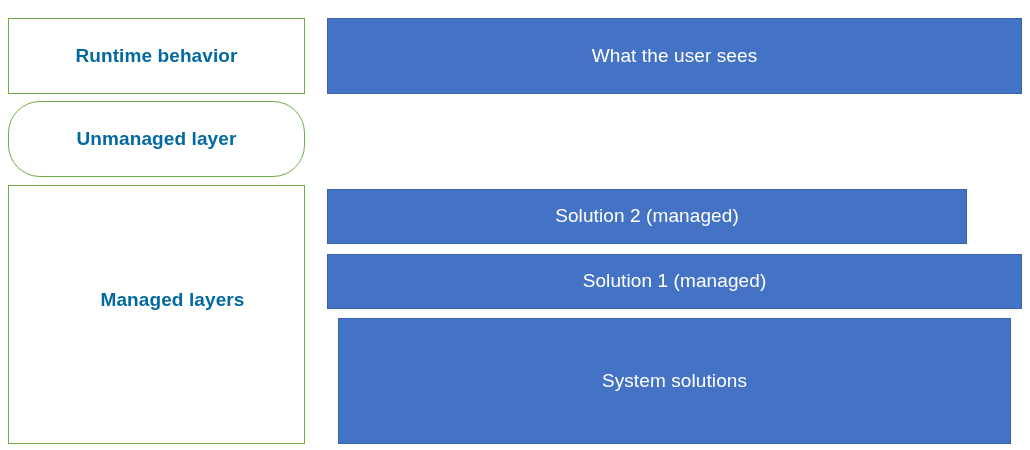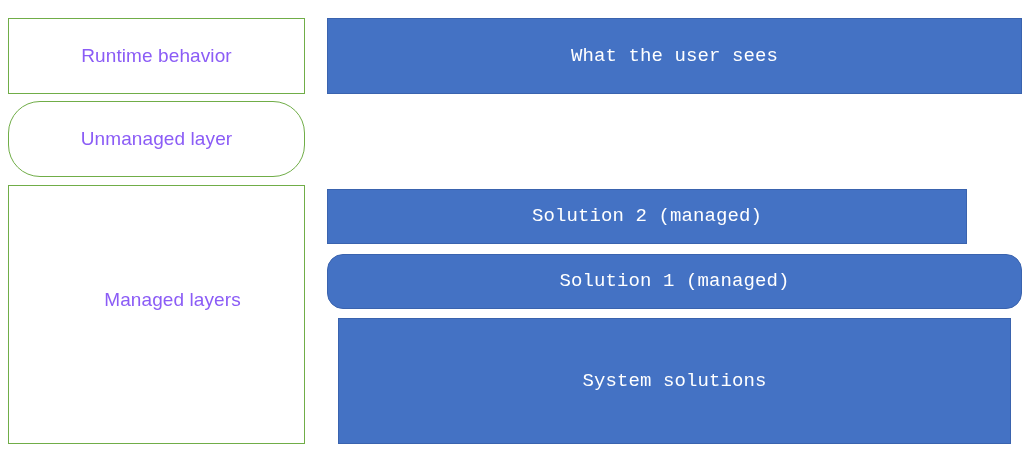--- a/index.html
+++ b/index.html
@@ -25,23 +25,23 @@
   .layer-box {
     position: absolute;
     box-sizing: border-box;
     background: #ffffff;
     border: 1px solid #70AD47;
     display: flex;
     align-items: center;
     justify-content: center;
   }
   .layer-box .layer-label {
-    color: #8b5cf6;
+    color: #0369a1;
     font-size: 19px;
-    font-weight: 400;
+    font-weight: 700;
     letter-spacing: 0.1px;
     line-height: 1.2;
     text-align: left;
     white-space: nowrap;
   }
 
   .layer-box.runtime   { left: 8px;  top: 18px;  width: 297px; height: 76px; }
   .layer-box.unmanaged { left: 8px;  top: 101px; width: 297px; height: 76px; border-radius: 32px; }
   .layer-box.managed   { left: 8px;  top: 185px; width: 297px; height: 259px; padding-left: 32px; }
 
@@ -62,27 +62,26 @@
     justify-content: center;
   }
   .stack-bar .bar-label {
     color: #ffffff;
     font-size: 19px;
     font-weight: 400;
     letter-spacing: 0.1px;
     line-height: 1.2;
     text-align: center;
     white-space: nowrap;
-    font-family: Liberation Mono, monospace;
   }
 
   .stack-bar.user-sees  { left: 327px; top: 18px;  width: 695px; height: 76px; }
   .stack-bar.active-cus { left: 327px; top: 101px; width: 695px; height: 79px; }
   .stack-bar.solution2  { left: 327px; top: 189px; width: 640px; height: 55px; }
-  .stack-bar.solution1  { left: 327px; top: 254px; width: 695px; height: 55px; border-radius: 16px; }
+  .stack-bar.solution1  { left: 327px; top: 254px; width: 695px; height: 55px; }
   .stack-bar.system     { left: 338px; top: 318px; width: 673px; height: 126px; }
 </style>
 </head>
 <body>
 
 <div id="diagram">
 
   <div class="layer-box runtime">
     <span class="layer-label">Runtime behavior</span>
   </div>

